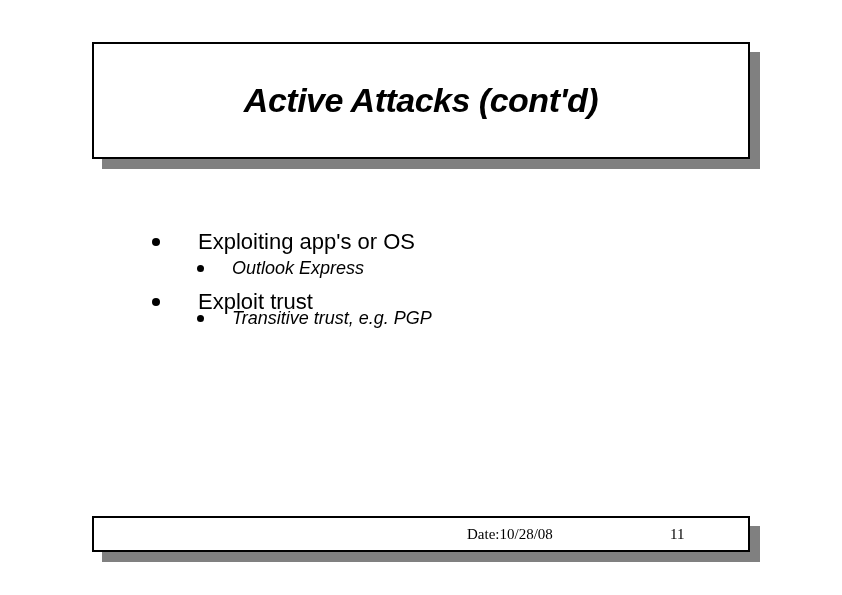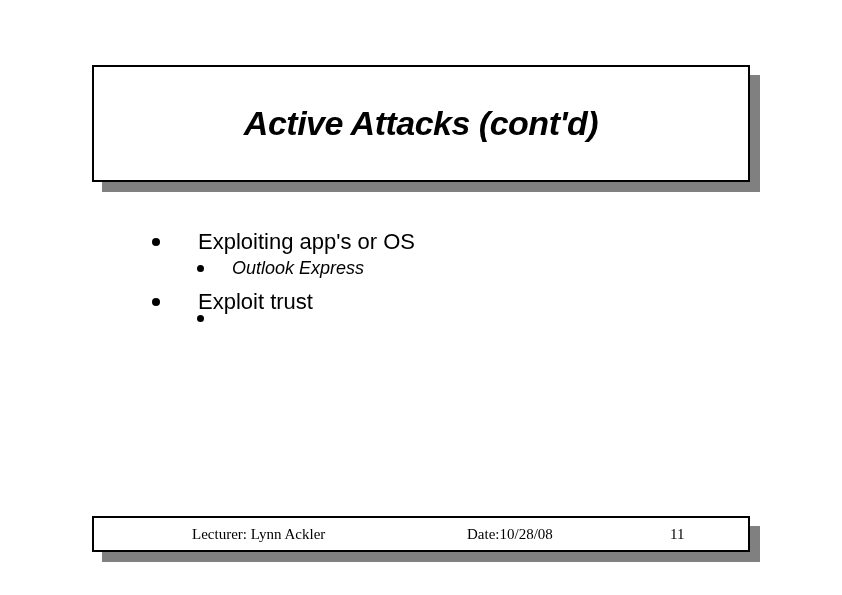--- a/index.html
+++ b/index.html
@@ -24,21 +24,20 @@
     top: 42px;
     width: 658px;
     height: 117px;
     background: #ffffff;
     border: 2px solid #000000;
     box-shadow: 10px 10px 0 #808080;
     box-sizing: border-box;
     display: flex;
     align-items: center;
     justify-content: center;
-    margin-top: 23px;
   }
   .title-box h1 {
     margin: 0;
     font-family: "Liberation Sans", sans-serif;
     font-size: 34px;
     font-weight: bold;
     font-style: italic;
     letter-spacing: -0.5px;
     white-space: nowrap;
   }
@@ -129,23 +128,23 @@
       <span>Outlook Express</span>
     </div>
 
     <div class="line l1" style="top:288px">
       <span class="bullet"></span>
       <span>Exploit trust</span>
     </div>
 
     <div class="line l2" style="top:306px">
       <span class="bullet"></span>
+      <span>Transitive trust, e.g. PGP</span>
     </div>
 
   </div>
 
   <div class="footer-box">
-    <span class="f-lect">Lecturer: Lynn Ackler</span>
     <span class="f-date">Date:10/28/08</span>
     <span class="f-page">11</span>
   </div>
 
 </div>
 
 </body></html>

